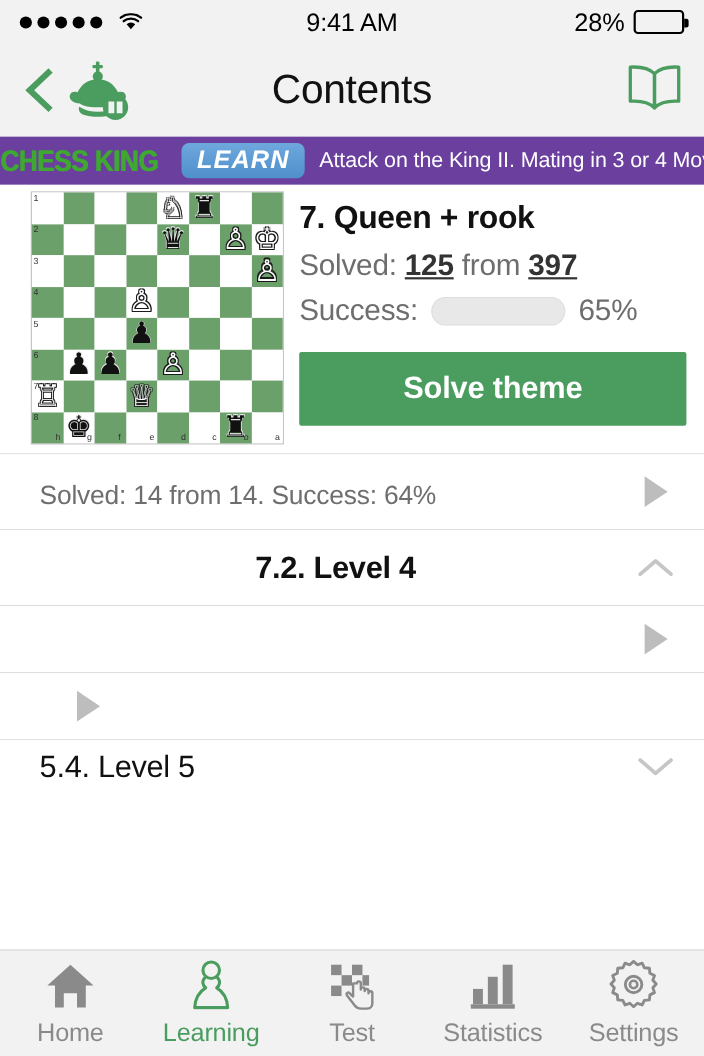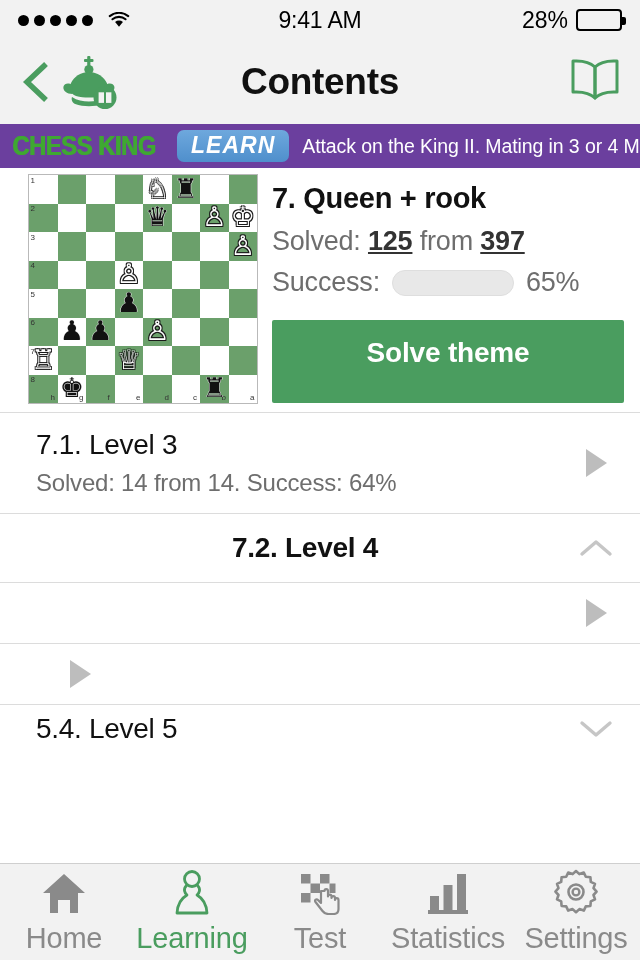--- a/index.html
+++ b/index.html
@@ -55,32 +55,32 @@
     display: flex; align-items: center;
     padding: 0 18px;
     box-sizing: border-box;
     position: relative;
   }
   .nav-left { display: flex; align-items: center; gap: 6px; z-index: 2; }
   .back-chevron { width: 34px; height: 42px; }
   .king-logo { width: 62px; height: 56px; }
   .nav-title {
     position: absolute; left: 0; right: 0; text-align: center;
-    font-size: 37px; color: #111; font-weight: 700;
+    font-size: 37px; color: #111; font-weight: 400;
     letter-spacing: -0.3px;
   }
   .nav-right { margin-left: auto; z-index: 2; }
   .book-icon { width: 54px; height: 46px; }
 
   
   .banner {
     height: 44px; flex: 0 0 44px;
     background: #6b3f9e;
     display: flex; align-items: center;
-    padding: 0 6px 0 12px;
+    padding: 0 6px 0 0;
     box-sizing: border-box;
     overflow: hidden;
   }
   .ck-logo {
     font-size: 27px; font-weight: 700;
     color: #3fa832;
     font-family: "Liberation Sans Narrow", "Liberation Sans", sans-serif;
     letter-spacing: -0.5px;
     transform: scaleX(0.88);
     transform-origin: left center;
@@ -189,21 +189,21 @@
   .progress-fill {
     height: 100%; background: #e2ea9d;
     border-radius: 13px 0 0 13px;
   }
   .solve-btn {
     margin-top: 22px;
     background: #4a9d5f;
     color: #ffffff;
     font-size: 28px; font-weight: 700;
     text-align: center;
-    padding: 17px 0 34px;
+    padding: 17px 0 18px;
     border-radius: 2px;
     margin-right: 8px;
     letter-spacing: -0.2px;
     cursor: pointer;
   }
 
   
   .list { border-top: 1px solid #dcdcdc; }
   .row {
     display: flex; align-items: center;
@@ -245,21 +245,21 @@
     background: #f2f2f2;
     border-top: 1px solid #cfcfcf;
     display: flex;
   }
   .tab {
     flex: 1 1 0; display: flex; flex-direction: column;
     align-items: center; justify-content: center;
     gap: 7px; cursor: pointer;
   }
   .tab-icon { height: 46px; display: flex; align-items: flex-end; }
-  .tab-label { font-size: 29px; color: #8a8a8a; letter-spacing: -0.2px; }
+  .tab-label { font-size: 23px; color: #8a8a8a; letter-spacing: -0.2px; }
   .tab.active .tab-label { color: #4a9d5f; }
 </style>
 </head>
 <body>
 
 <div id="app">
 
   <div class="statusbar">
     <div class="sb-left">
       <div class="dots">
@@ -447,21 +447,20 @@
           </span>
           <span>65%</span>
         </div>
         <div class="solve-btn">Solve theme</div>
       </div>
     </div>
 
     <div class="list" id="list">
         <div class="row">
           <div class="row-text">
-            <div class="row-title">7.1. Level 3</div>
             <div class="row-sub">Solved: 14 from 14. Success: 64%</div>
           </div>
           <div class="row-acc">
             <span class="tri"></span>
           </div>
         </div>
         <div class="row nosub">
           <div class="row-text">
             <div class="row-title bold">7.2. Level 4</div>
           </div>

